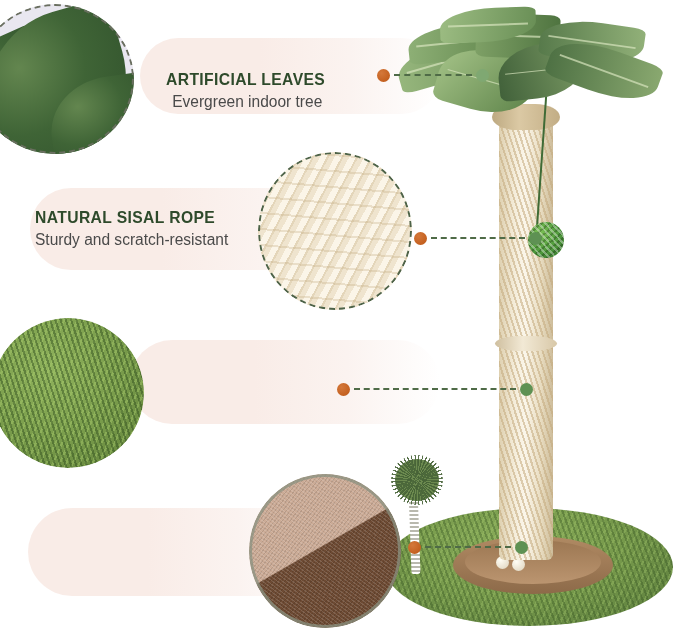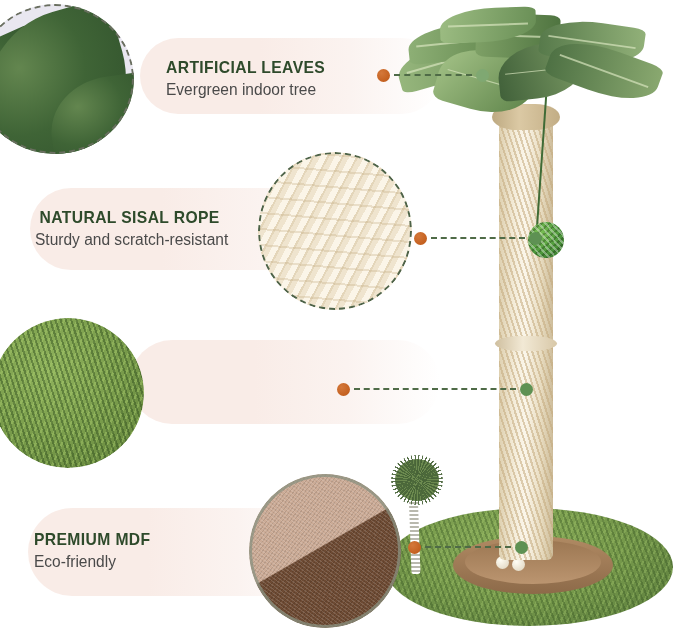--- a/index.html
+++ b/index.html
@@ -258,35 +258,31 @@
   <div class="swatch" id="swatch-plush">
     <div class="inner"></div>
   </div>
 
   <div class="swatch" id="swatch-mdf">
     <div class="inner"></div>
     <div class="grain"></div>
     <div class="rim"></div>
   </div>
 
-  <div class="callout" style="left:166px;top:58px;">
+  <div class="callout" style="left:166px;top:70px;text-align:center;">
     <div class="title">ARTIFICIAL LEAVES</div>
     <div class="sub">Evergreen indoor tree</div>
   </div>
 
-  <div class="callout" style="left:35px;top:208px;text-align:center;">
+  <div class="callout" style="left:35px;top:208px;">
     <div class="title">NATURAL SISAL ROPE</div>
     <div class="sub">Sturdy and scratch-resistant</div>
   </div>
 
 
-  <div class="callout" style="left:34px;top:530px;">
-    <div class="title">PREMIUM MDF</div>
-    <div class="sub">Eco-friendly</div>
-  </div>
 
   <div class="connector" style="left:377px;top:69px;width:112px;">
     <span class="dot-orange"></span>
     <span class="dash-line"></span>
     <span class="dot-green pale"></span>
   </div>
 
   <div class="connector" style="left:414px;top:232px;width:128px;">
     <span class="dot-orange"></span>
     <span class="dash-line"></span>

